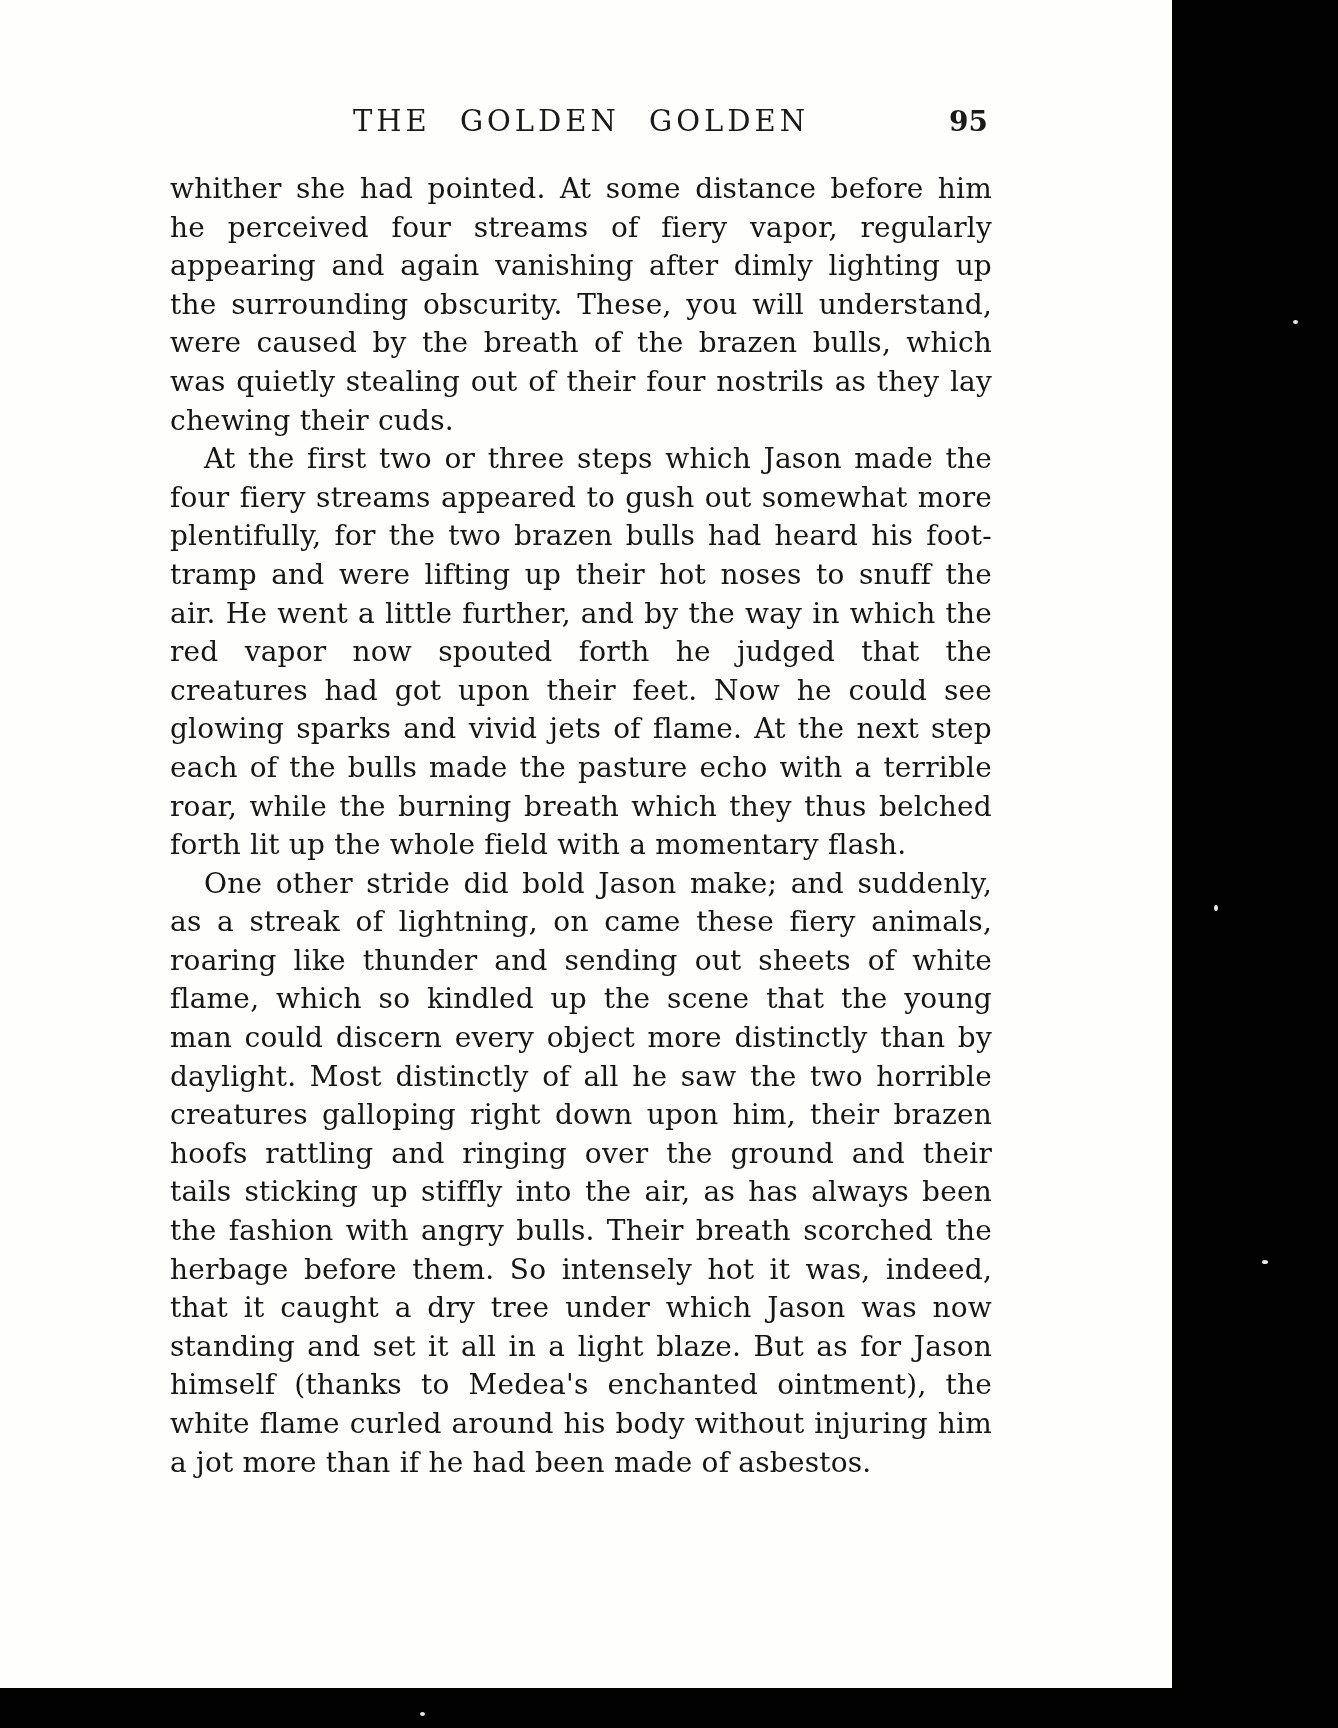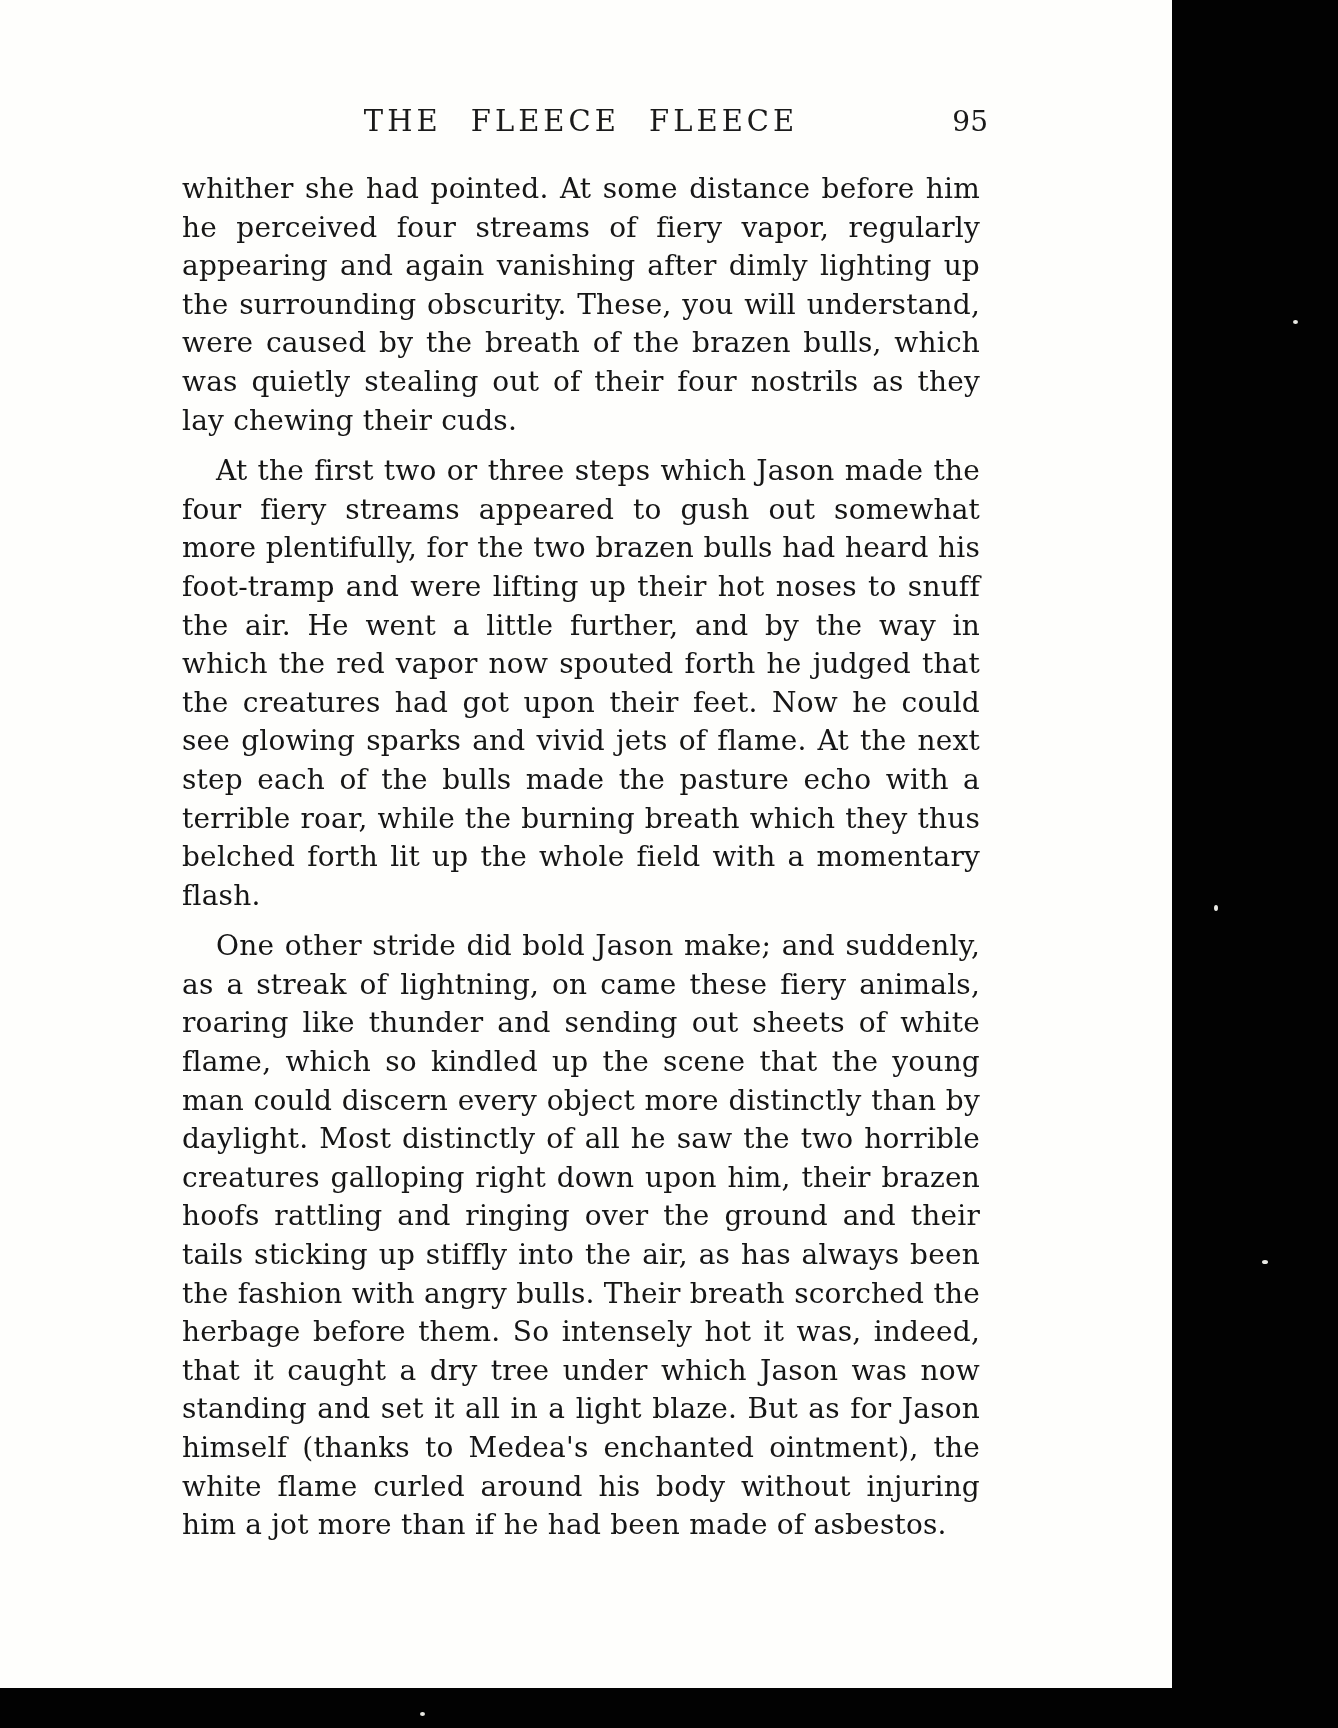--- a/index.html
+++ b/index.html
@@ -63,41 +63,42 @@
     letter-spacing: 4px;
     word-spacing: 16px;
     color: #1a1a1a;
   }
   .head-pagenum {
     position: absolute;
     right: 4px;
     top: 1px;
     font-size: 28px;
     color: #1a1a1a;
+    font-weight: bold;
   }
   .body-text p {
-    margin: 12px;
+    margin: 0;
     font-size: 28px;
     line-height: 38.6px;
     text-align: justify;
     letter-spacing: 0.2px;
   }
   .body-text p.indent {
     text-indent: 34px;
   }
 </style>
 </head>
 <body>
 
 <div class="scan-page">
 
   <div class="text-column">
 
     <div class="running-head">
-      <div class="head-title">THE FLEECE FLEECE</div>
+      <div class="head-title">THE GOLDEN GOLDEN</div>
       <div class="head-pagenum">95</div>
     </div>
 
     <div class="body-text">
       <p>whither she had pointed. At some distance before him he perceived four streams of fiery vapor, regularly appearing and again vanishing after dimly lighting up the surrounding obscurity. These, you will understand, were caused by the breath of the brazen bulls, which was quietly stealing out of their four nostrils as they lay chewing their cuds.</p>
       <p class="indent">At the first two or three steps which Jason made the four fiery streams appeared to gush out somewhat more plentifully, for the two brazen bulls had heard his foot-tramp and were lifting up their hot noses to snuff the air. He went a little further, and by the way in which the red vapor now spouted forth he judged that the creatures had got upon their feet. Now he could see glowing sparks and vivid jets of flame. At the next step each of the bulls made the pasture echo with a terrible roar, while the burning breath which they thus belched forth lit up the whole field with a momentary flash.</p>
       <p class="indent">One other stride did bold Jason make; and suddenly, as a streak of lightning, on came these fiery animals, roaring like thunder and sending out sheets of white flame, which so kindled up the scene that the young man could discern every object more distinctly than by daylight. Most distinctly of all he saw the two horrible creatures galloping right down upon him, their brazen hoofs rattling and ringing over the ground and their tails sticking up stiffly into the air, as has always been the fashion with angry bulls. Their breath scorched the herbage before them. So intensely hot it was, indeed, that it caught a dry tree under which Jason was now standing and set it all in a light blaze. But as for Jason himself (thanks to Medea's enchanted ointment), the white flame curled around his body without injuring him a jot more than if he had been made of asbestos.</p>
     </div>
 
   </div>

